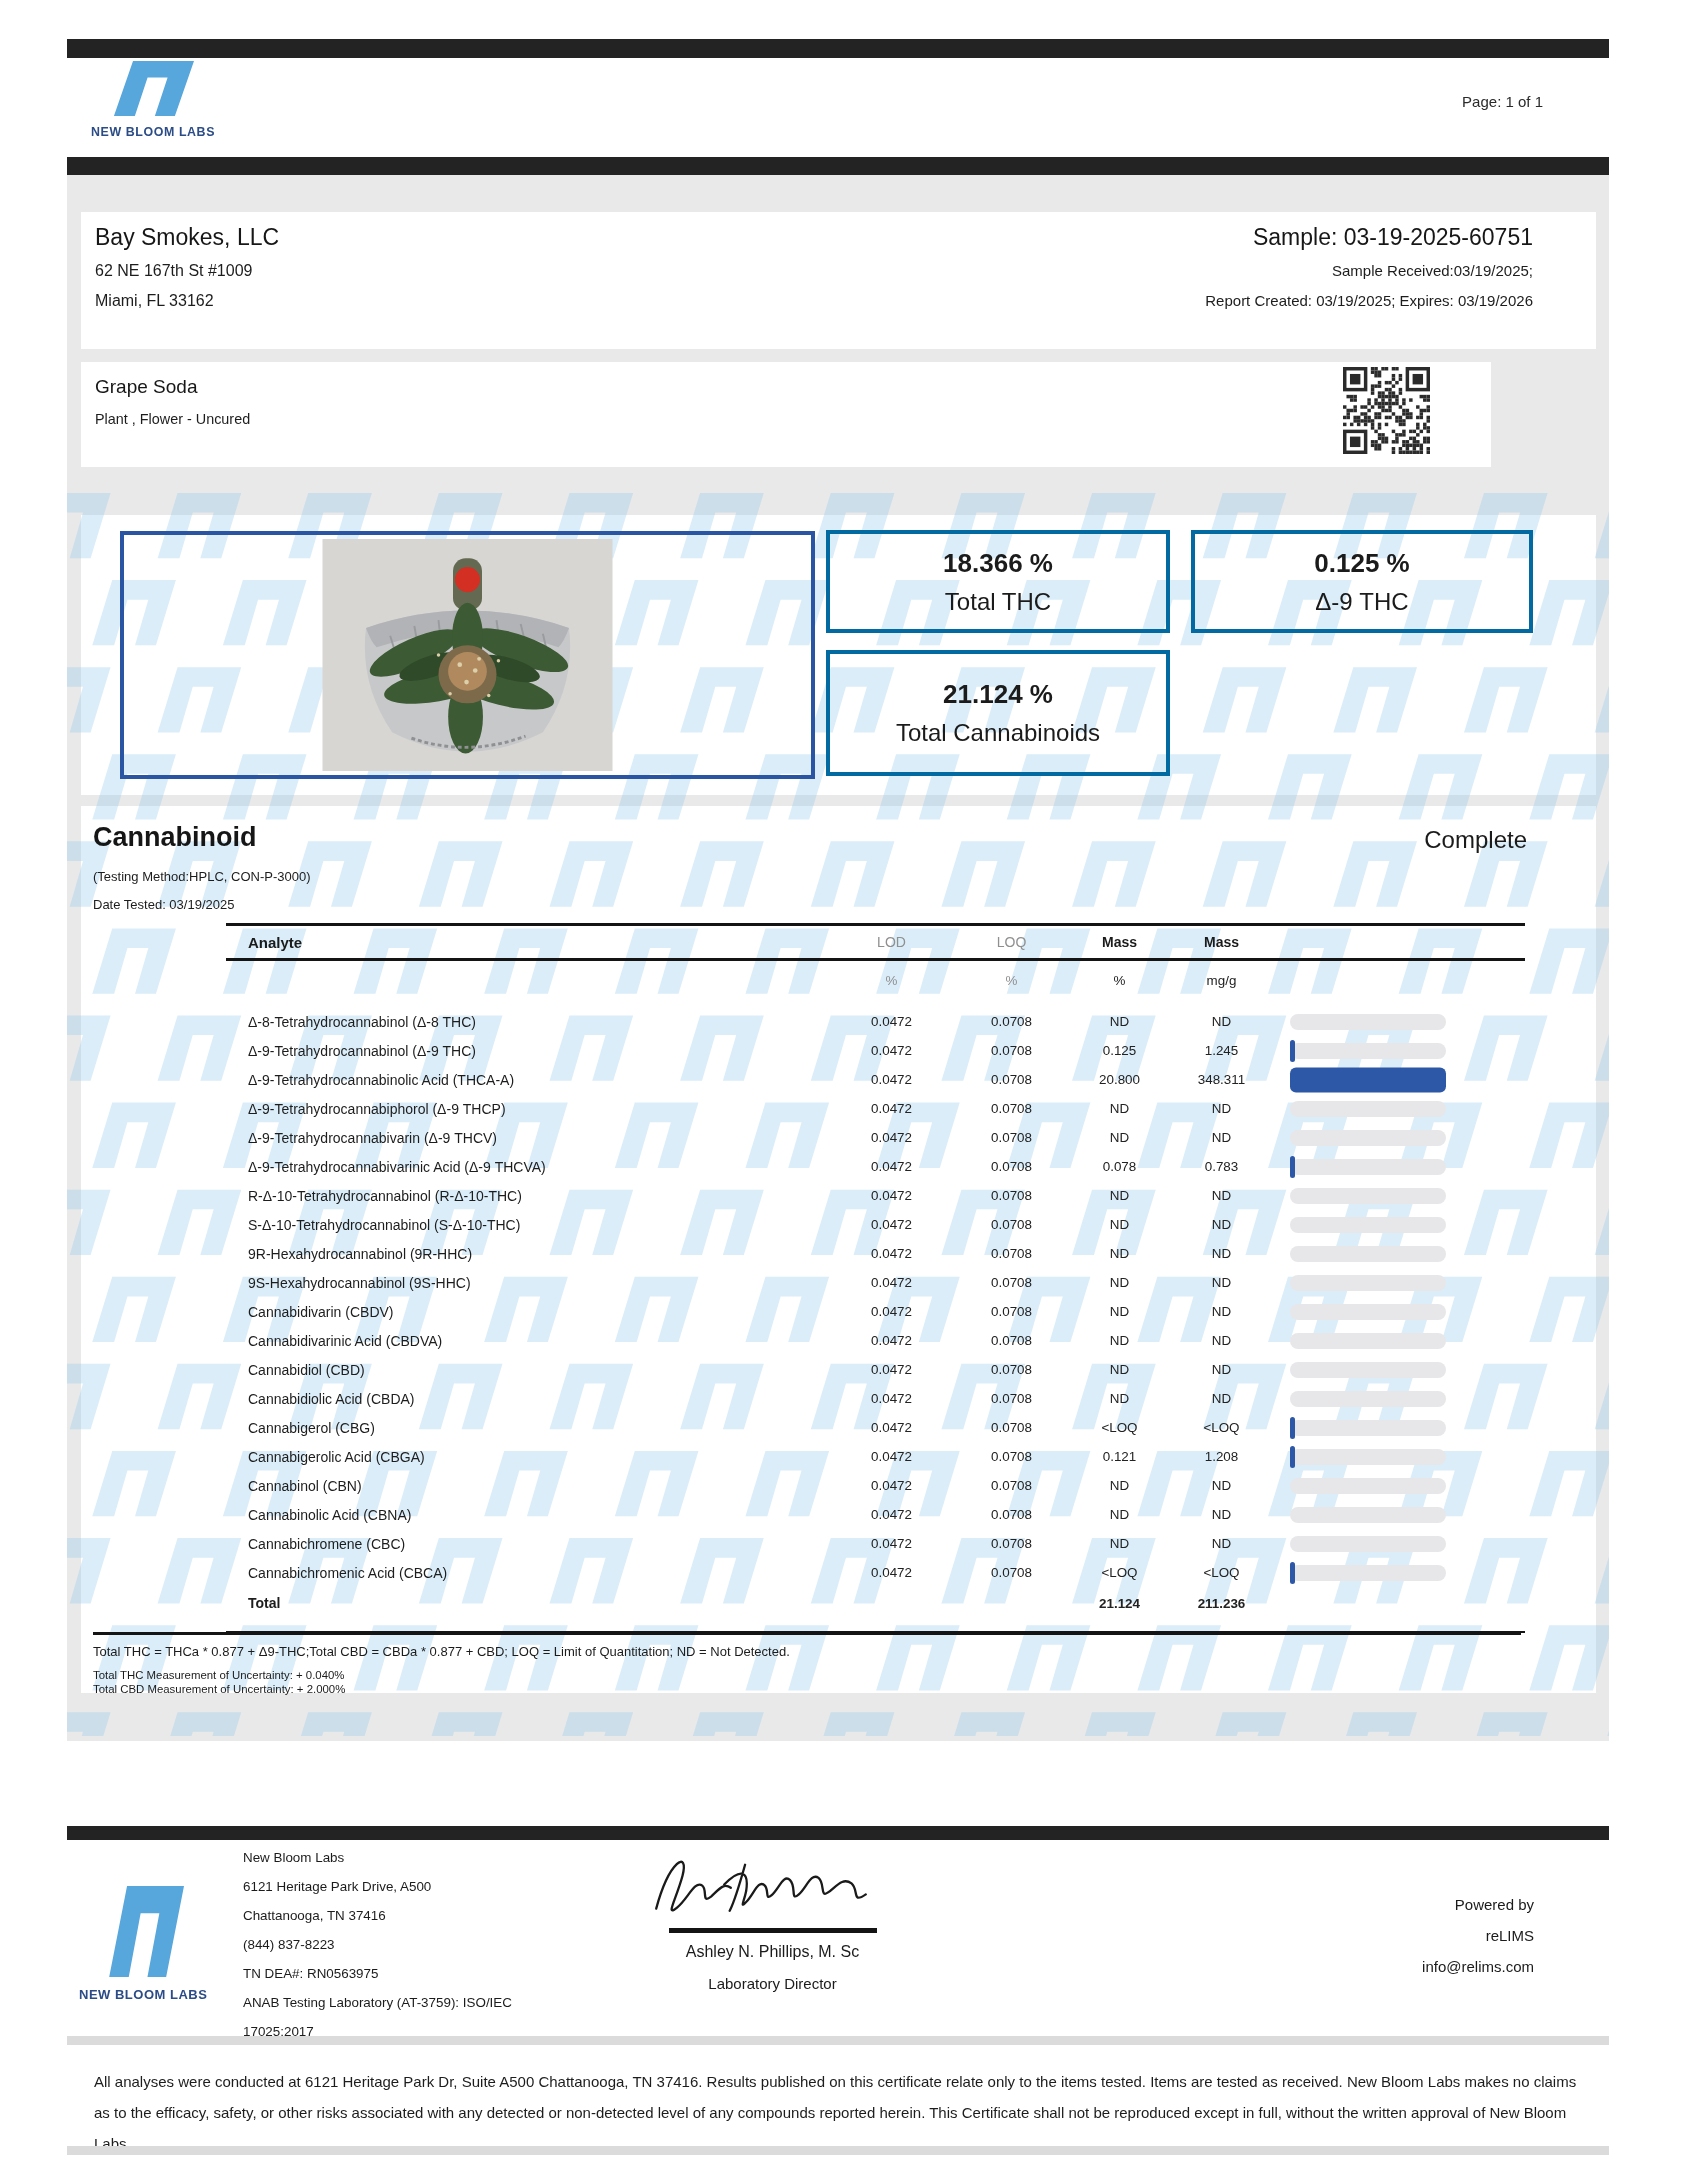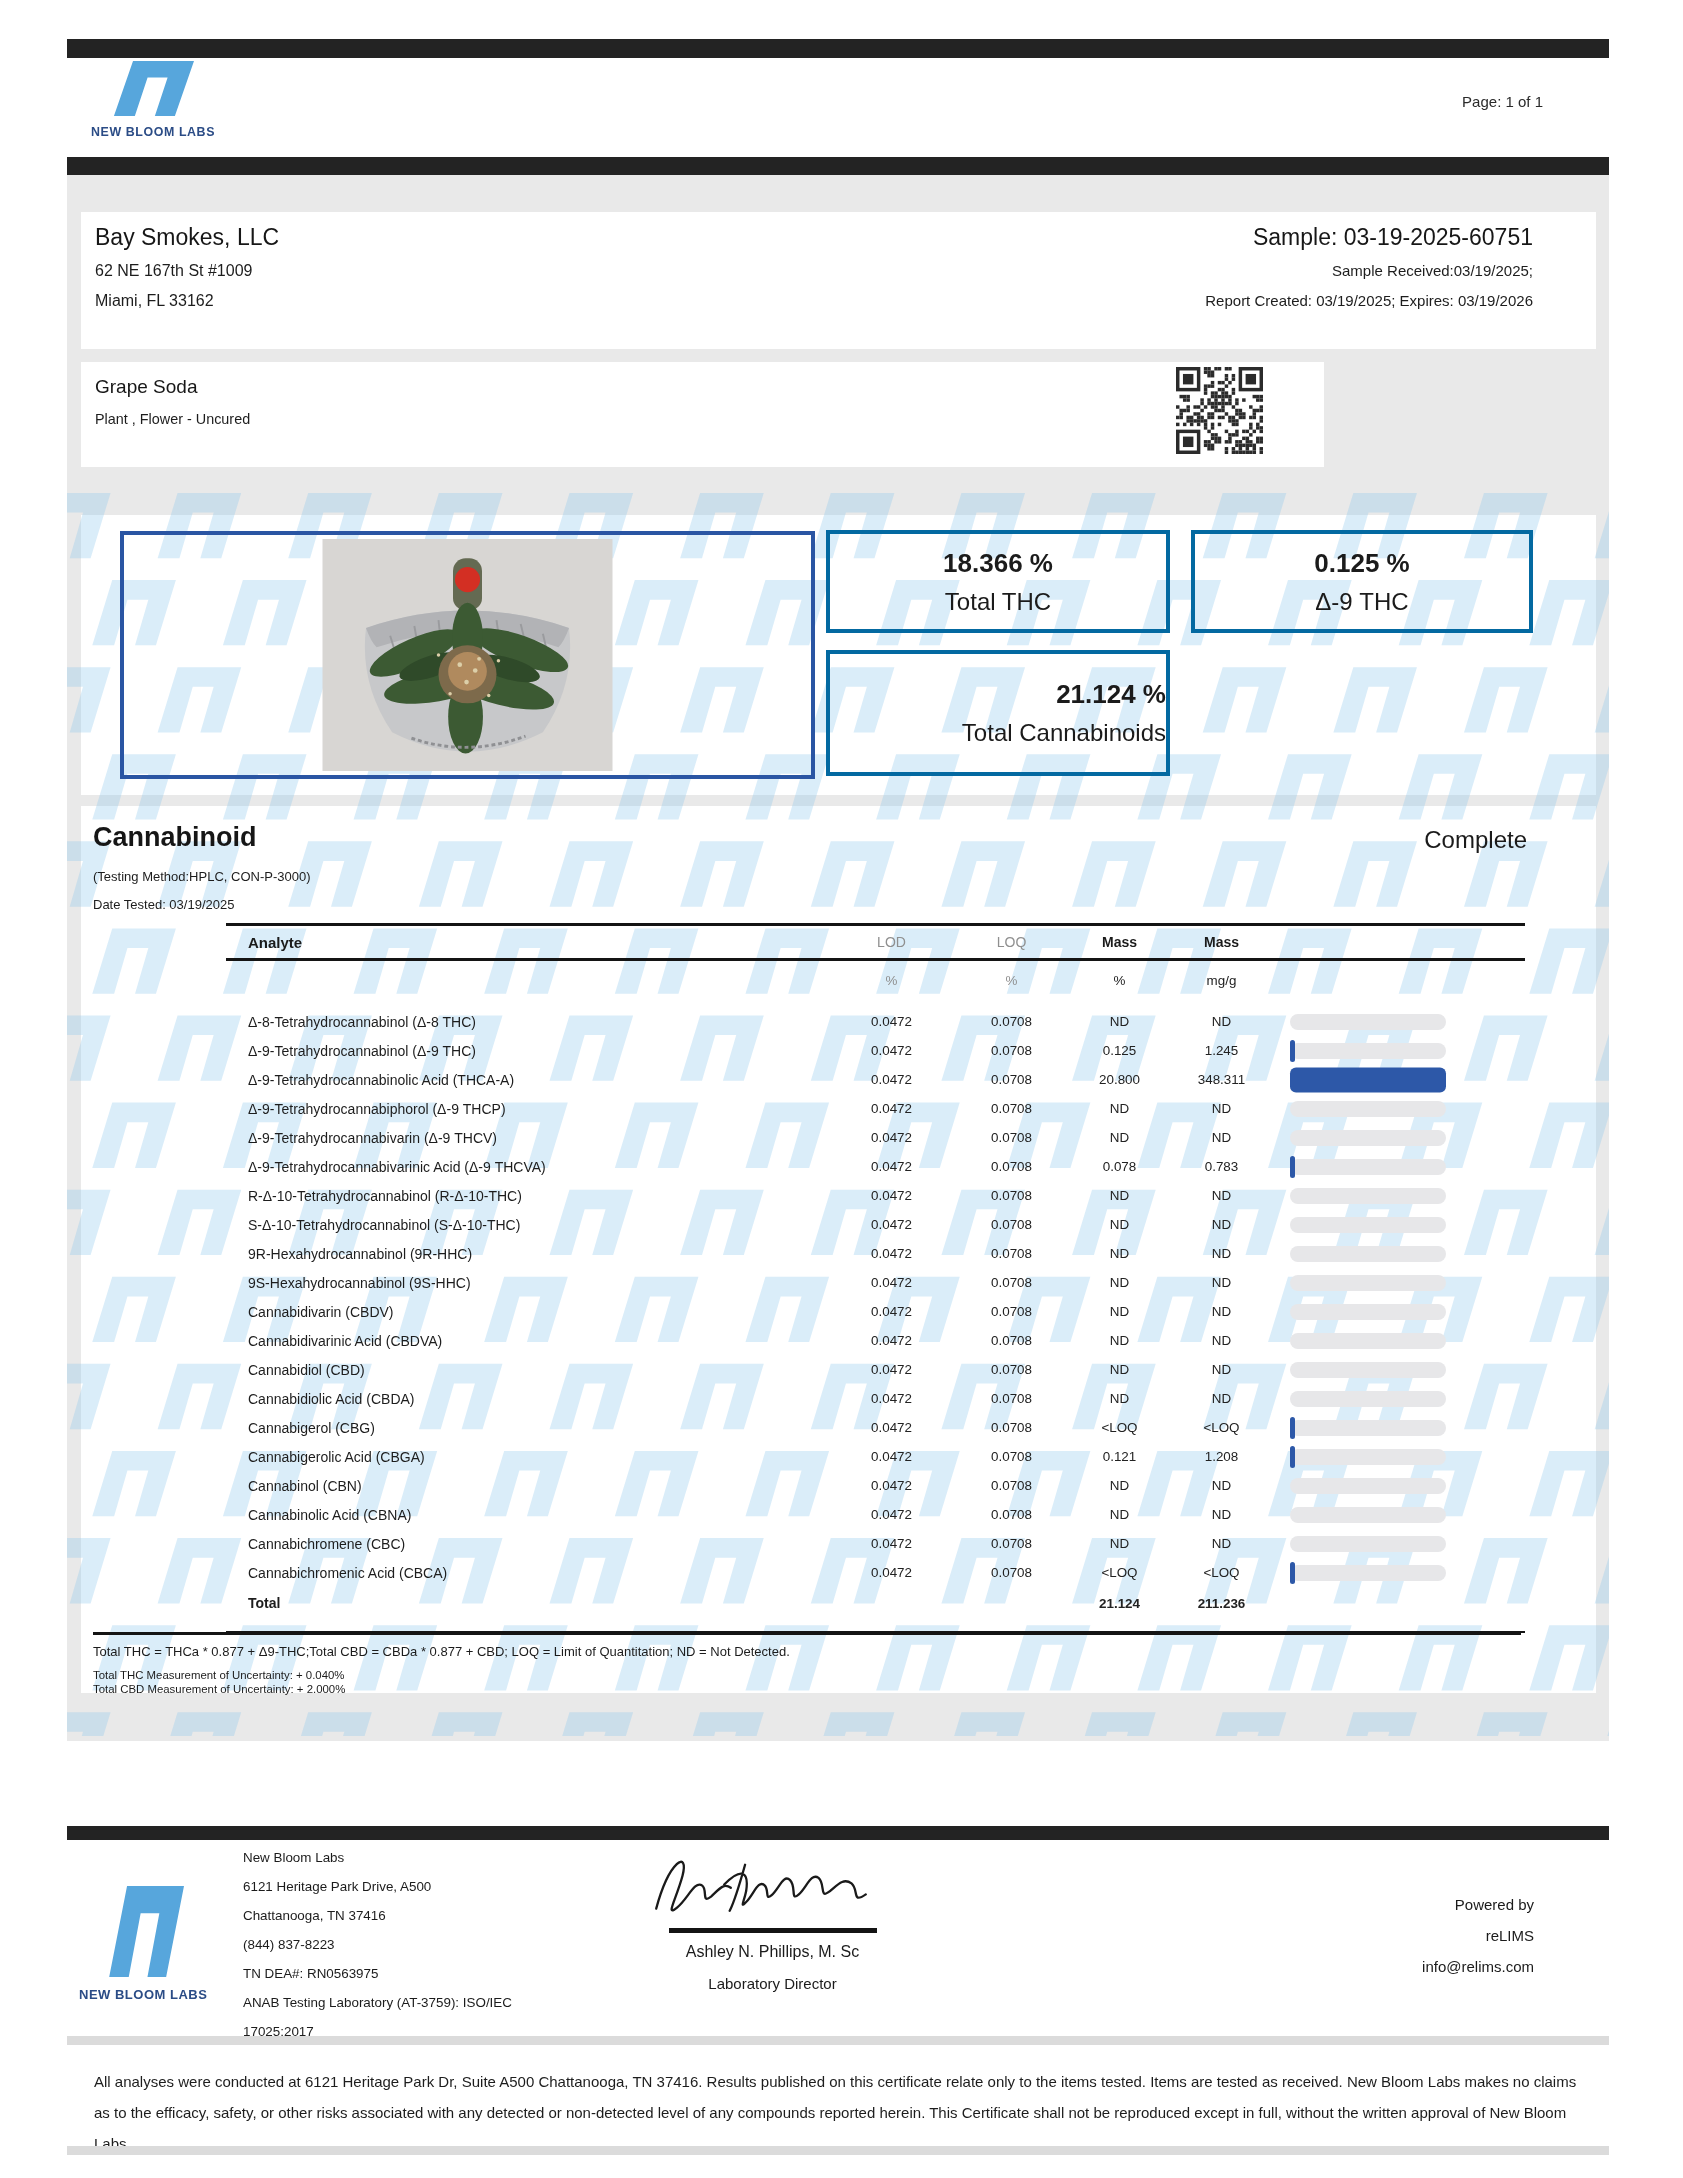--- a/index.html
+++ b/index.html
@@ -15,21 +15,21 @@
   .logo{position:absolute;left:91px;top:61px;width:115px;text-align:center;}
   .logo .brand{font-size:12.4px;font-weight:700;letter-spacing:0.6px;color:#2b4c86;margin-top:5px;white-space:nowrap;}
   .doc-title{position:absolute;left:465px;top:69px;width:752px;text-align:center;
              font-size:40px;font-weight:500;color:#191919;letter-spacing:-0.5px;}
   .page-label{position:absolute;top:93px;right:140px;font-size:15px;color:#2a2a2a;}
 
   
   .gray-region{position:absolute;left:67px;top:175px;width:1542px;height:1566px;background:#e9e9e9;}
   .card{position:absolute;background:#ffffff;}
   #card-client{left:81px;top:212px;width:1515px;height:137px;}
-  #card-product{left:81px;top:362px;width:1243px;height:105px;}
+  #card-product{left:81px;top:362px;width:1410px;height:105px;}
   #card-summary{left:81px;top:515px;width:1515px;height:280px;}
   #card-cannabinoid{left:81px;top:806px;width:1515px;height:887px;}
   .card>*{z-index:2;}
 
   #watermark{position:absolute;left:67px;top:487px;width:1542px;height:1249px;z-index:1;pointer-events:none;}
 
   
   .client-name{position:absolute;left:14px;top:12px;font-size:23px;color:#171717;}
   .client-a1{position:absolute;left:14px;top:50px;font-size:16px;}
   .client-a2{position:absolute;left:14px;top:80px;font-size:16px;}
@@ -42,21 +42,21 @@
   .product-type{position:absolute;left:14px;top:49px;font-size:14.4px;}
   .qr{position:absolute;right:61px;top:5px;width:87px;height:87px;}
 
   
   .photo-panel{position:absolute;left:39px;top:16px;width:687px;height:240px;
                border:4px solid #2a55a3;display:flex;align-items:center;justify-content:center;}
   .statbox{position:absolute;border:4px solid #0369a1;display:flex;flex-direction:column;
            align-items:center;justify-content:center;gap:9px;}
   #stat0{left:745px;top:15px;width:336px;height:95px;}
   #stat1{left:1110px;top:15px;width:334px;height:95px;}
-  #stat2{left:745px;top:135px;width:336px;height:118px;align-items:flex-end;}
+  #stat2{left:745px;top:135px;width:336px;height:118px;}
   #stat3{left:1110px;top:135px;width:334px;height:118px;}
   .stat-value{font-size:26px;font-weight:700;color:#1b1b1b;}
   .stat-label{font-size:24px;color:#1b1b1b;}
 
   
   .sec-title{position:absolute;left:12px;top:16px;font-size:27px;font-weight:700;color:#161616;}
   .sec-status{position:absolute;right:69px;top:20px;font-size:24px;color:#1b1b1b;}
   .sec-method{position:absolute;left:12px;top:63px;font-size:13px;}
   .sec-date{position:absolute;left:12px;top:91px;font-size:13px;}
 

